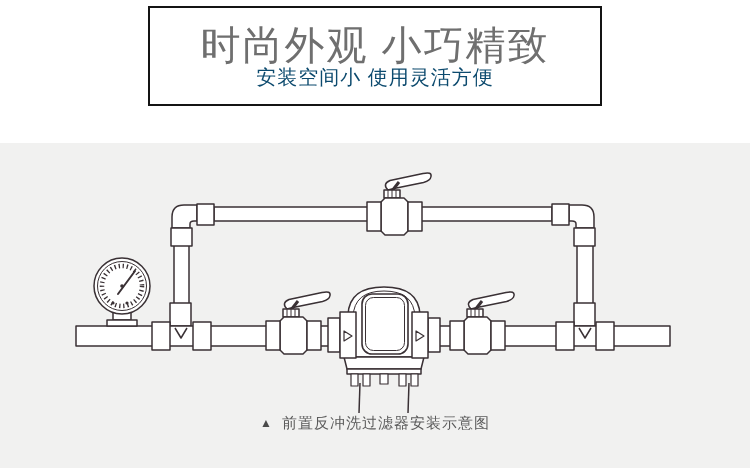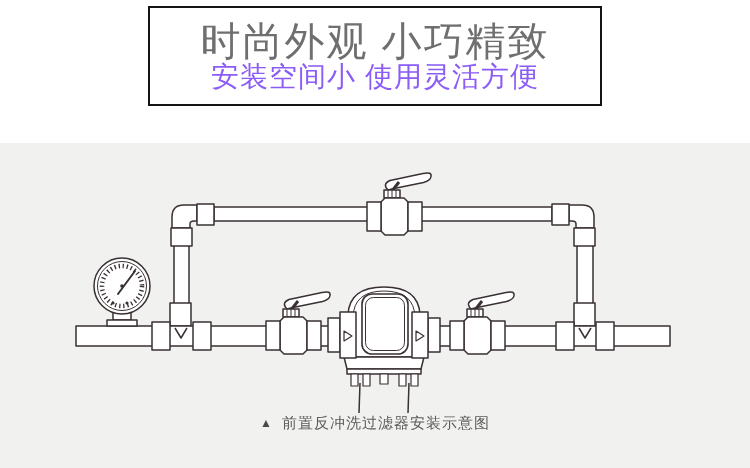--- a/index.html
+++ b/index.html
@@ -11,21 +11,21 @@
   .title-box{
     position:absolute;left:148px;top:6px;width:454px;height:100px;
     border:2px solid #141414;box-sizing:border-box;
     display:flex;flex-direction:column;align-items:center;justify-content:center;
   }
   .title{
     font-size:40px;line-height:1;color:#6f6f6f;font-weight:400;
     letter-spacing:2px;white-space:nowrap;
   }
   .subtitle{
-    margin-top:2px;font-size:28px;line-height:1;color:#8b5cf6;
+    margin-top:2px;font-size:20px;line-height:1;color:#0c4a6e;
     letter-spacing:1px;white-space:nowrap;
   }
   .panel{
     position:absolute;left:0;top:143px;width:750px;height:382px;
     background:#f1f1f0;
   }
   .diagram{position:absolute;left:0;top:0;width:750px;height:325px;display:block;}
   .caption{
     position:absolute;left:0;top:271px;width:100%;text-align:center;
     font-size:15px;color:#5a5a5a;letter-spacing:1px;white-space:nowrap;

